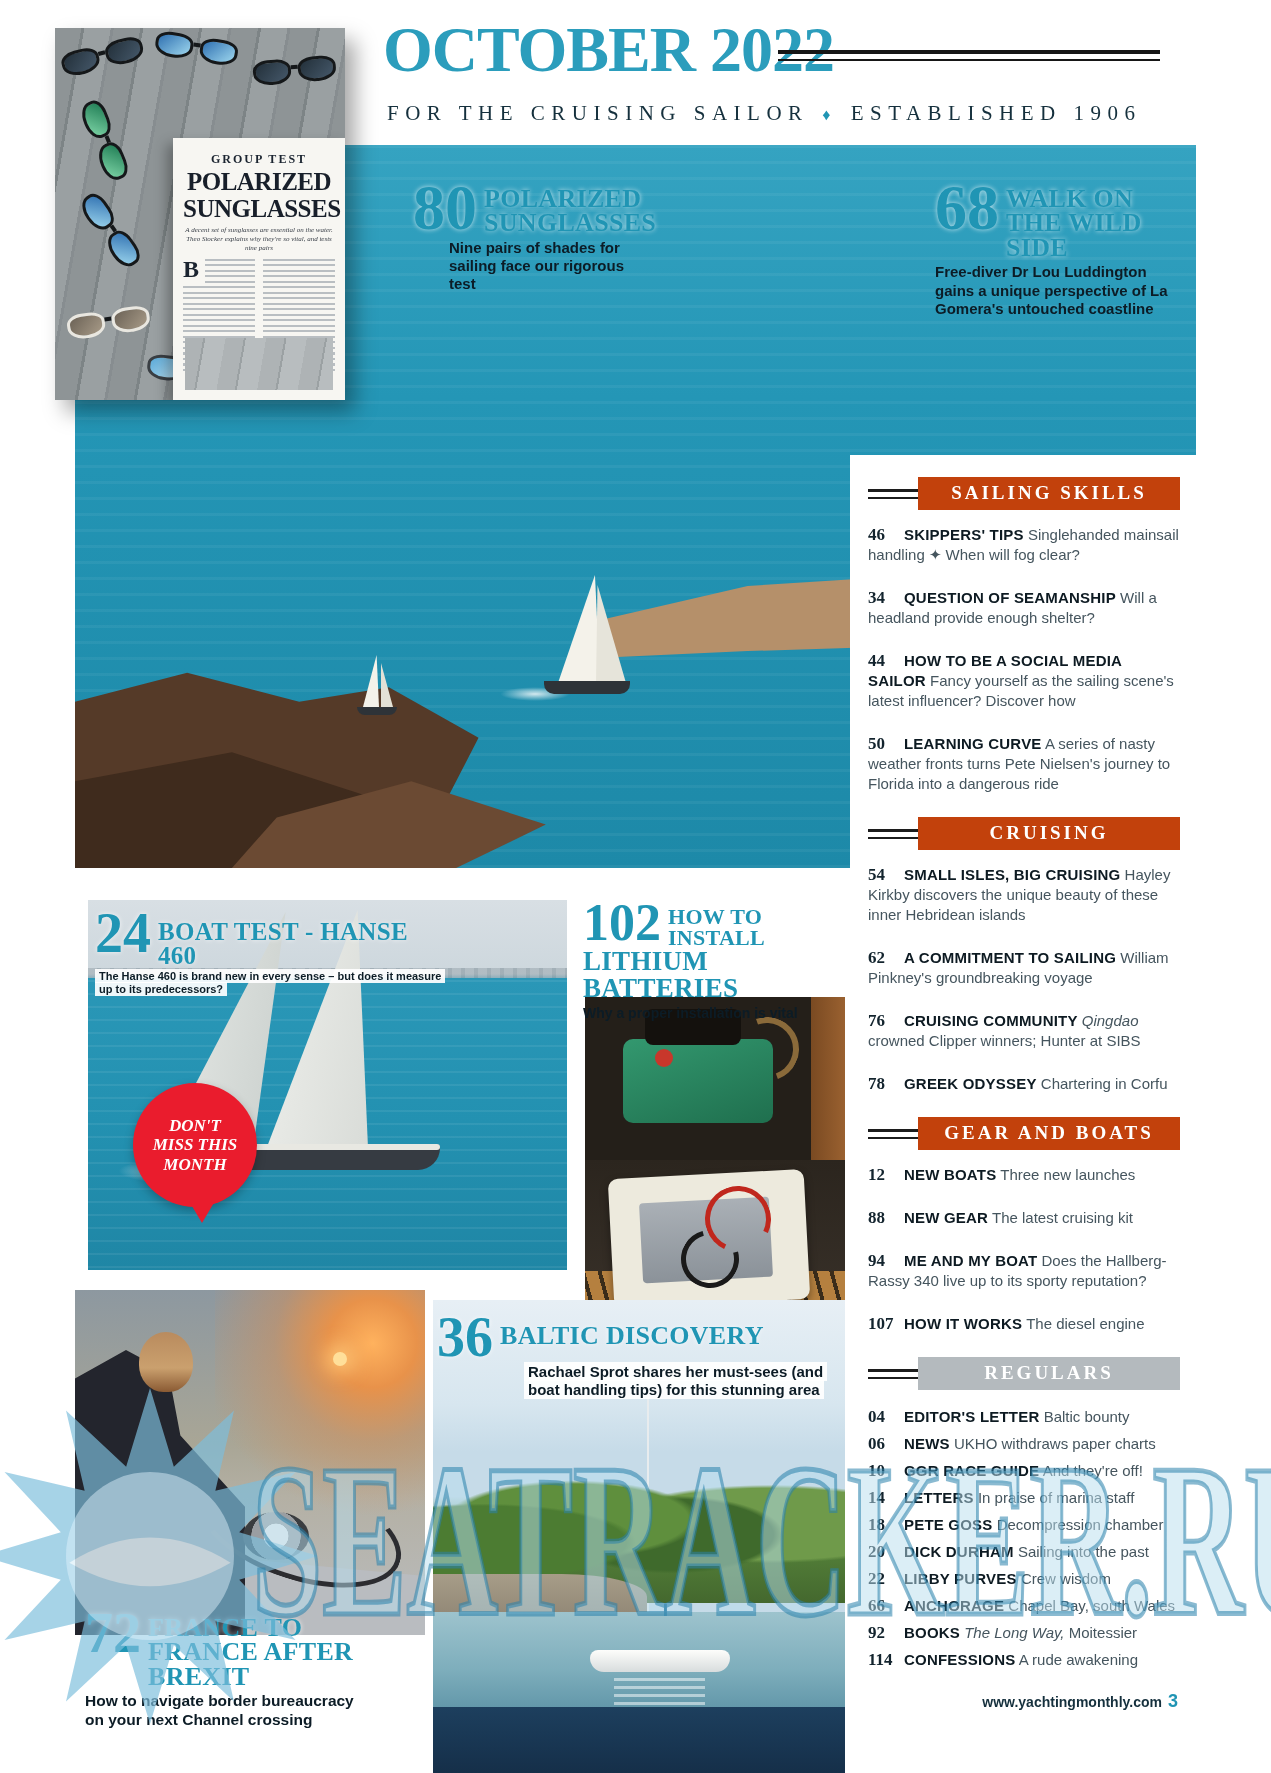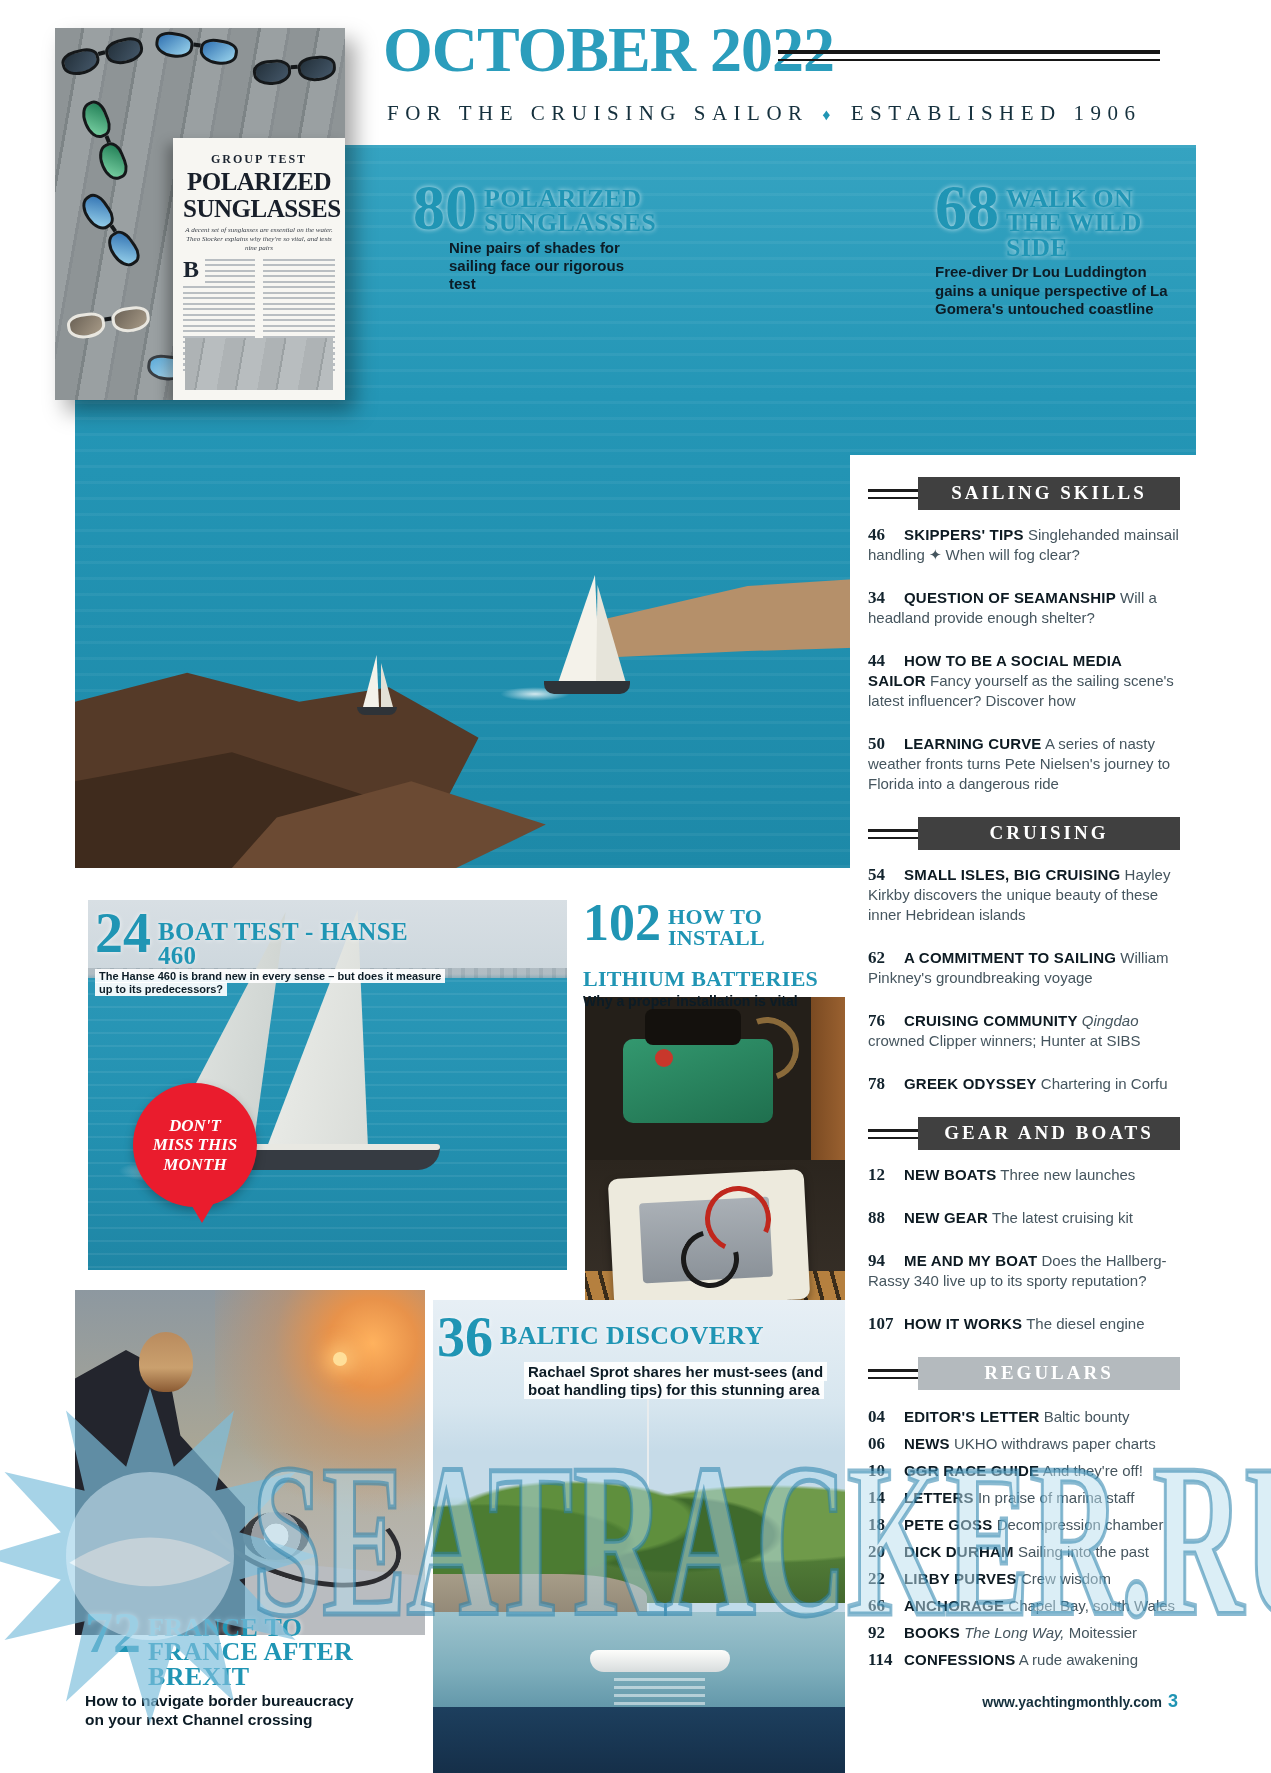--- a/index.html
+++ b/index.html
@@ -76,21 +76,21 @@
   .frow{display:flex;align-items:flex-start;}
   .fnum{font-family:"Liberation Serif",serif;font-weight:bold;color:#2095b4;line-height:0.78;
     margin-right:7px;text-shadow:0 0 5px rgba(255,255,255,0.75);}
   .ftitle{font-family:"Liberation Serif",serif;font-weight:bold;color:#2095b4;line-height:0.94;
     padding-top:4px;letter-spacing:0.3px;text-shadow:0 0 5px rgba(255,255,255,0.75);}
   .fdesc{font-weight:bold;color:#0c1c26;line-height:1.22;margin-top:3px;}
   .feat-80{left:413px;top:183px;width:240px;}   .feat-80 .fnum{font-size:64px;} .feat-80 .ftitle{font-size:26px;width:150px;} .feat-80 .fdesc{font-size:15px;}
   .feat-68{left:935px;top:183px;width:300px;}   .feat-68 .fnum{font-size:64px;} .feat-68 .ftitle{font-size:26px;width:185px;} .feat-68 .fdesc{font-size:15px;}
   .feat-24{left:95px;top:912px;width:350px;}    .feat-24 .fnum{font-size:56px;} .feat-24 .ftitle{font-size:25px;padding-top:8px;} .feat-24 .fdesc{font-size:11px;}
   .feat-102{left:583px;top:903px;width:272px;}  .feat-102 .fnum{font-size:52px;} .feat-102 .ftitle{font-size:22px;width:105px;}
-  .feat-102 .ftitle2{font-family:"Liberation Serif",serif;font-weight:bold;color:#2095b4;font-size:22px;line-height:1;letter-spacing:0.3px;margin-top:20px;}
+  .feat-102 .ftitle2{font-family:"Liberation Serif",serif;font-weight:bold;color:#2095b4;font-size:27px;line-height:1;letter-spacing:0.3px;}
   .feat-102 .fdesc{font-size:14px;}
   .feat-36{left:437px;top:1316px;width:398px;}  .feat-36 .fnum{font-size:56px;} .feat-36 .ftitle{font-size:26px;padding-top:8px;} .feat-36 .fdesc{font-size:15px;}
   .feat-72{left:85px;top:1612px;width:315px;}   .feat-72 .fnum{font-size:56px;} .feat-72 .ftitle{font-size:26px;width:235px;} .feat-72 .fdesc{font-size:15.5px;}
   .band{background:rgba(255,255,255,0.92);box-decoration-break:clone;-webkit-box-decoration-break:clone;padding:1px 4px;}
 
   
   .photo{position:absolute;overflow:hidden;z-index:2;}
   .hanse{left:88px;top:900px;width:479px;height:370px;background:linear-gradient(180deg,#d8dfe4 0%,#cdd7dd 20%,#2a97b7 21%,#2391b1 60%,#1f86a5 100%);}
   .hanse .shore{position:absolute;left:0;top:68px;width:100%;height:10px;
     background:repeating-linear-gradient(90deg,#aab6bd 0 9px,#98a6ae 9px 13px);opacity:0.8;}
@@ -165,21 +165,21 @@
     border-left:13px solid transparent;border-right:13px solid transparent;border-top:22px solid #ea1c2d;}
   .badge span{font-family:"Liberation Serif",serif;font-style:italic;font-weight:bold;
     color:#ffffff;font-size:17px;line-height:1.12;}
 
   
   .contents-panel{position:absolute;left:850px;top:455px;width:346px;min-height:1318px;background:#ffffff;
     z-index:5;box-sizing:border-box;padding:22px 16px 0 18px;}
   .banner{display:flex;align-items:center;margin:20px 0 15px;}
   .csection:first-child .banner{margin-top:0;}
   .brule{width:50px;height:5px;border-top:3px solid #1c1c1c;border-bottom:2px solid #1c1c1c;box-sizing:content-box;}
-  .blabel{flex:1;text-align:center;background:#404040;color:#ffffff;
+  .blabel{flex:1;text-align:center;background:#c2410c;color:#ffffff;
     font-family:"Liberation Serif",serif;font-weight:bold;font-size:19px;letter-spacing:3px;padding:5px 0 6px;}
   .banner.gray .blabel{background:#b4babe;}
   .entry{margin:0 0 23px;font-size:15px;line-height:20px;color:#45555e;}
   .entry .enum{font-family:"Liberation Serif",serif;font-style:normal;font-weight:bold;font-size:17px;
     color:#13242e;display:inline-block;min-width:36px;}
   .entry .ehead{color:#0d1a22;letter-spacing:0.2px;}
   .entry .eital{font-style:italic;}
   .entry.compact{margin:0 0 4px;line-height:23px;white-space:nowrap;}
   .toc-footer{margin-top:20px;text-align:right;padding-right:2px;font-weight:bold;color:#15303d;font-size:14px;}
   .toc-footer .pageno{color:#2095b4;font-size:18px;margin-left:6px;}

